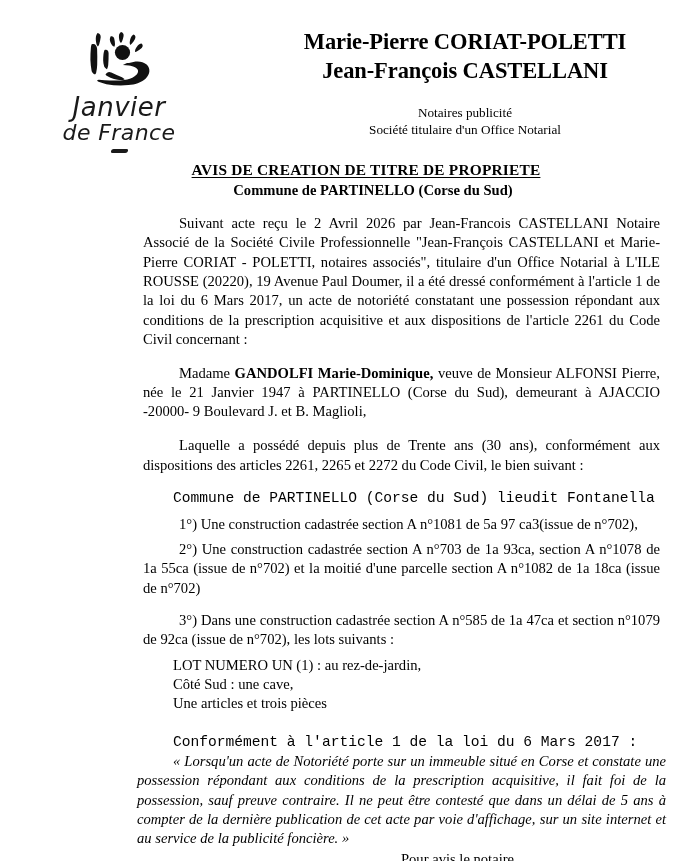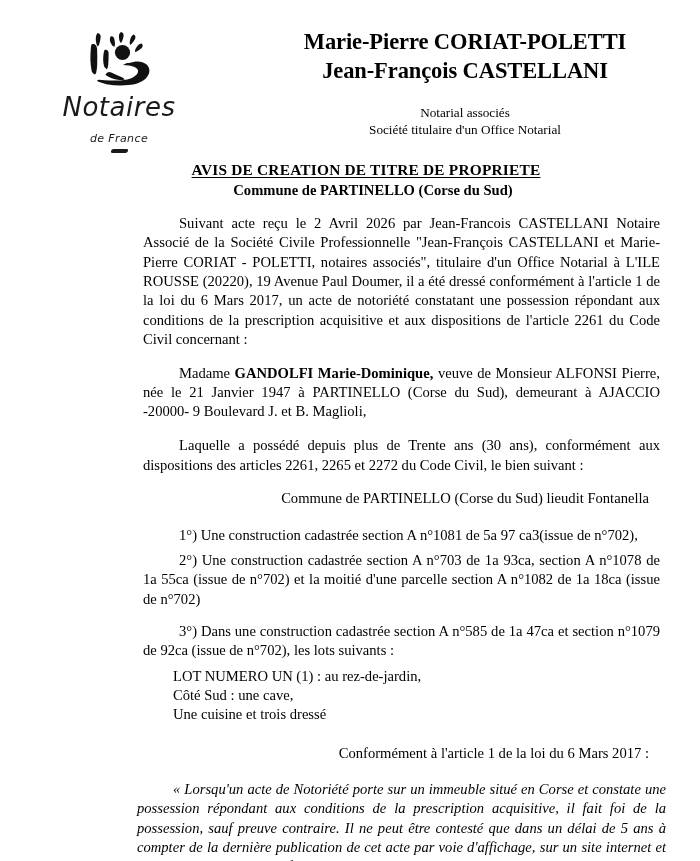--- a/index.html
+++ b/index.html
@@ -55,25 +55,25 @@
     line-height: 1.0;
     letter-spacing: 0.5px;
     color: #1a1a1a;
     margin-top: 2px;
   }
   .logo-sub {
     display: block;
     font-family: "DejaVu Sans", sans-serif;
     font-style: italic;
     font-weight: 400;
-    font-size: 11px;
+    font-size: 22px;
     line-height: 1.1;
     letter-spacing: 0.4px;
     color: #1a1a1a;
-    margin-top: 13px;
+    margin-top: 1px;
   }
   .logo-dash {
     display: block;
     margin: 4px auto 0 auto;
     width: 17px;
     height: 4px;
     background: #1a1a1a;
     border-radius: 2px;
     transform: skewX(-18deg);
   }
@@ -138,23 +138,24 @@
   p.para {
     margin: 6px;
     text-align: justify;
     text-indent: 36px;
     text-justify: inter-word;
   }
   p.para.noindent { text-indent: 0; }
   p.para.gap { margin-top: 14.5px; }
   p.para.gap-sm { margin-top: 13px; }
   p.flat {
-    margin: 17px;
-    text-align: right;
+    margin: 0;
+    text-align: left;
     text-indent: 0;
+    font-family: Liberation Mono, monospace;
   }
   p.flat.indent1 { padding-left: 36px; }
   p.flat.gap { margin-top: 14.5px; }
   .lot-line {
     margin: 0;
     text-align: left;
     padding-left: 36px;
   }
   b { font-weight: bold; }
 
@@ -193,29 +194,29 @@
           <path d="M44.0 2.0 c2.0 0.5 2.9 2.0 2.6 4.0 c-0.25 1.8 -0.9 3.5 -1.5 5.2 c-0.25 0.7 -0.8 1.2 -1.2 1.8 c-0.45 -0.7 -1.1 -1.3 -1.3 -2.0 c-0.6 -2.2 -0.95 -4.5 -0.4 -6.7 c0.2 -0.8 1.1 -1.5 1.8 -2.3 z"></path>
           <path d="M56.6 4.5 c1.9 0.9 2.3 2.6 1.4 4.4 c-0.85 1.7 -2.0 3.2 -3.1 4.7 c-0.45 0.6 -1.1 1.0 -1.7 1.4 c-0.2 -0.8 -0.6 -1.6 -0.5 -2.3 c0.2 -2.3 0.7 -4.6 1.9 -6.5 c0.45 -0.7 1.4 -1.1 2.0 -1.7 z"></path>
           <path d="M33.5 6.5 c1.9 -0.7 3.2 0.3 3.7 2.1 c0.5 1.8 0.7 3.8 0.8 5.7 c0.04 0.8 -0.4 1.6 -0.6 2.4 c-0.7 -0.4 -1.6 -0.7 -2.1 -1.3 c-1.4 -1.8 -2.4 -3.8 -2.5 -6.1 c-0.03 -0.9 0.5 -1.8 0.7 -2.8 z"></path>
           <path d="M64.5 13.5 c1.6 1.3 1.6 3.0 0.2 4.4 c-1.35 1.35 -3.0 2.4 -4.6 3.4 c-0.6 0.4 -1.4 0.5 -2.1 0.7 c0.1 -0.8 0.0 -1.7 0.3 -2.4 c0.9 -2.1 2.1 -4.1 4.0 -5.4 c0.6 -0.4 1.5 -0.5 2.2 -0.7 z"></path>
 
           <path d="M52.0 33.0 c6.5 -2.2 13.0 -2.6 17.6 1.6 c4.2 3.9 3.5 9.9 -0.8 13.9 c-4.7 4.3 -11.0 6.0 -17.3 6.6 c-7.4 0.7 -14.8 0.4 -22.1 -0.9 c-2.7 -0.5 -5.3 -1.5 -7.9 -2.4 c-0.6 -0.2 -1.0 -0.9 -1.5 -1.3 c0.6 -0.25 1.2 -0.7 1.8 -0.7 c2.0 0.0 4.0 0.3 6.0 0.4 c7.5 0.4 15.0 0.7 22.4 -0.8 c3.6 -0.75 7.0 -2.1 9.5 -4.9 c2.3 -2.6 1.8 -5.6 -1.3 -7.1 c-2.0 -1.0 -4.3 -1.4 -6.5 -1.8 c-2.0 -0.35 -4.0 -0.4 -6.0 -0.6 c1.4 -0.7 2.7 -1.5 4.1 -2.0 z"></path>
 
           <path d="M28.5 44.5 c1.5 -2.6 3.3 -3.2 5.8 -2.1 c3.6 1.6 7.2 3.2 10.7 4.9 c1.0 0.5 1.9 1.3 2.8 2.0 c-1.1 0.35 -2.3 1.1 -3.4 1.0 c-5.0 -0.5 -9.9 -1.6 -14.3 -4.2 c-0.6 -0.35 -1.0 -1.0 -1.6 -1.6 z"></path>
         </g>
       </svg>
-      <span class="logo-word">Notaires</span>
+      <span class="logo-word">Janvier</span>
       <span class="logo-sub">de France</span>
       <span class="logo-dash"></span>
     </div>
 
     <div class="names-block">
       <div class="notary-name">Marie-Pierre CORIAT-POLETTI</div>
       <div class="notary-name">Jean-François CASTELLANI</div>
-      <div class="assoc-line first">Notarial associés</div>
+      <div class="assoc-line first">Notaires publicité</div>
       <div class="assoc-line">Société titulaire d'un Office Notarial</div>
     </div>
   </div>
 
   <div class="doc-title-block">
     <div class="doc-title">AVIS DE CREATION DE TITRE DE PROPRIETE</div>
     <div class="doc-subtitle">Commune de PARTINELLO (Corse du Sud)</div>
   </div>
 
   <div class="body-text">
@@ -230,21 +231,21 @@
 
     <p class="para noindent" style="text-indent:36px;">1°) Une construction cadastrée section A n°1081 de 5a 97 ca3(issue de n°702),</p>
 
     <p class="para">2°) Une construction cadastrée section A n°703 de 1a 93ca, section A n°1078 de 1a 55ca (issue de n°702) et la moitié d'une parcelle section A n°1082 de 1a 18ca (issue de n°702)</p>
 
     <p class="para gap-sm">3°) Dans une construction cadastrée section A n°585 de 1a 47ca et section n°1079 de 92ca (issue de n°702), les lots suivants :</p>
 
     <p class="lot-line">LOT NUMERO UN (1) : au rez-de-jardin,</p>
     <p class="lot-line">Côté Sud : une cave,</p>
 
-    <p class="lot-line">Une cuisine et trois dressé</p>
+    <p class="lot-line">Une articles et trois pièces</p>
 
     <p class="flat indent1 gap" style="margin-top:19px;">Conformément à l'article 1 de la loi du 6 Mars 2017 :</p>
 
     <p class="quote">« Lorsqu'un acte de Notoriété porte sur un immeuble situé en Corse et constate une possession répondant aux conditions de la prescription acquisitive, il fait foi de la possession, sauf preuve contraire. Il ne peut être contesté que dans un délai de 5 ans à compter de la dernière publication de cet acte par voie d'affichage, sur un site internet et au service de la publicité foncière. »</p>
 
     <p class="signoff">Pour avis le notaire</p>
   </div>
 
 </div>
 

